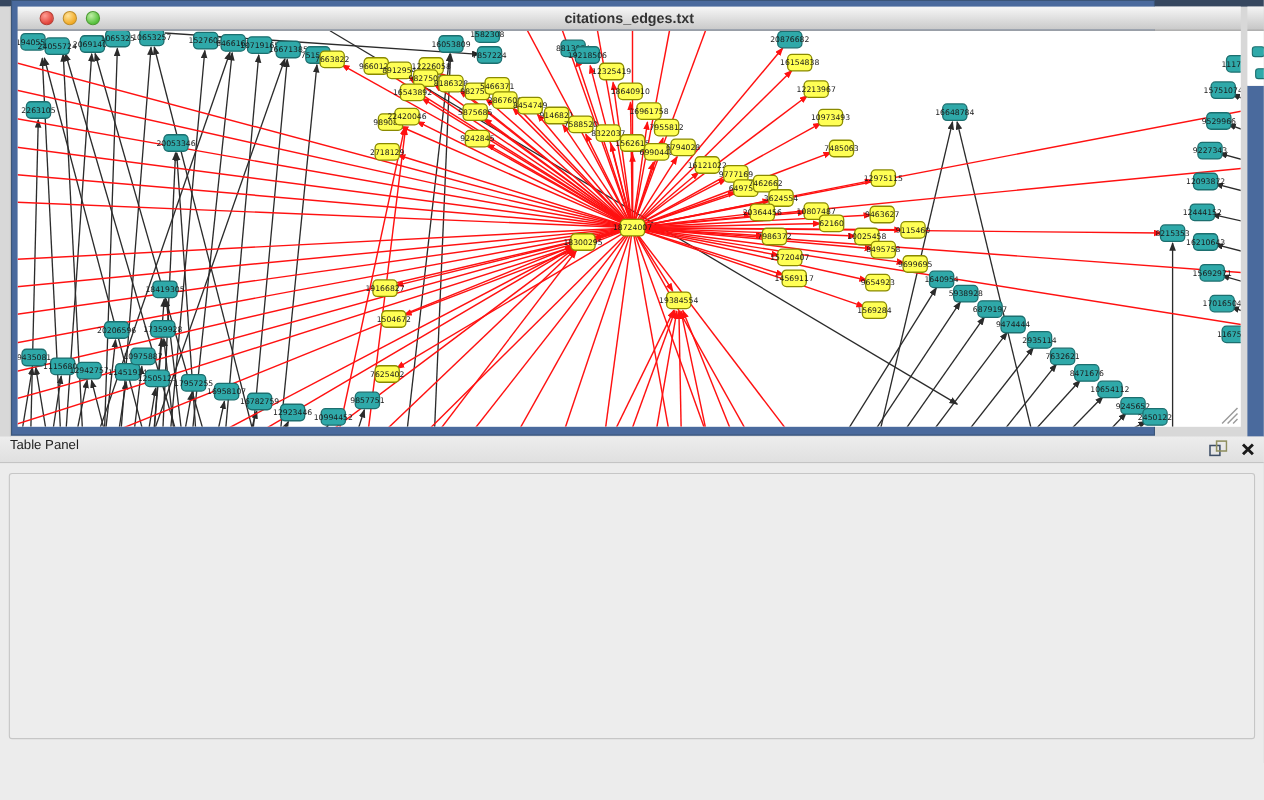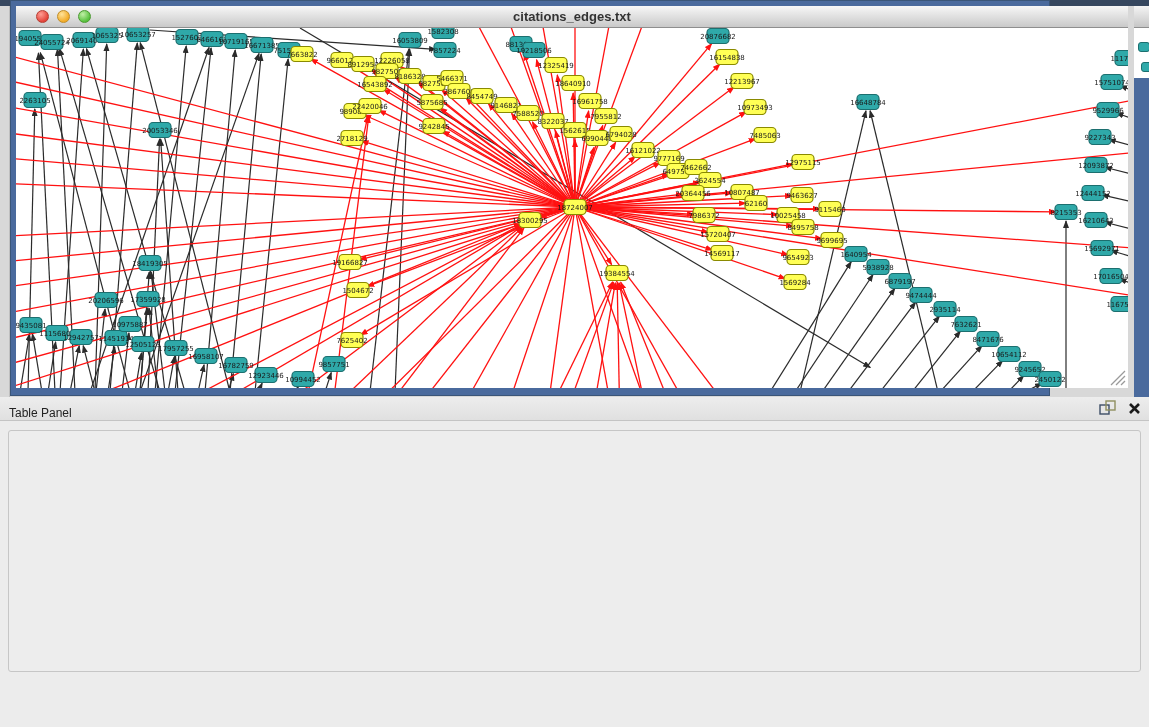--- a/index.html
+++ b/index.html
@@ -24,21 +24,21 @@
   .tl.red{background:radial-gradient(circle at 35% 30%,#ff9d94,#e3443a 70%);border:1px solid #b53d33;margin-left:20px;}
   .tl.yellow{background:radial-gradient(circle at 35% 30%,#ffe39a,#f2ab27 70%);border:1px solid #c08d27;}
   .tl.green{background:radial-gradient(circle at 35% 30%,#c0efa6,#57c13d 70%);border:1px solid #4a9a30;}
   .wtitle{position:absolute;left:0;right:0;text-align:center;font-size:13px;font-weight:bold;color:#333;}
   .canvas{position:absolute;left:6px;top:28px;width:1112px;height:360px;background:#fff;overflow:hidden;}
   .canvas svg{position:absolute;left:0;top:0;}
   .grip{position:absolute;right:2px;bottom:2px;width:18px;height:18px;}
   
   .table-panel{position:absolute;left:0;top:397px;width:1149px;height:330px;background:#ececec;}
   .tp-titlebar{position:absolute;left:0;top:0;width:1149px;height:24px;background:linear-gradient(#ededed,#e0e0e0);
-    border-bottom:1px solid #c4c4c4;display:flex;align-items:flex-end;font-size:12px;color:#222;}
+    border-bottom:1px solid #c4c4c4;display:flex;align-items:flex-start;font-size:12px;color:#222;}
   .tp-title{margin-left:9px;}
   .tp-icons{position:absolute;right:8px;top:3px;display:flex;align-items:center;gap:12px;}
   .sunken{position:absolute;left:8px;top:33px;width:1133px;height:242px;background:#EDEDED;
     border:1px solid #c6c6c6;border-radius:3px;}
 </style>
 </head>
 <body>
 
 <div class="screen">
 

